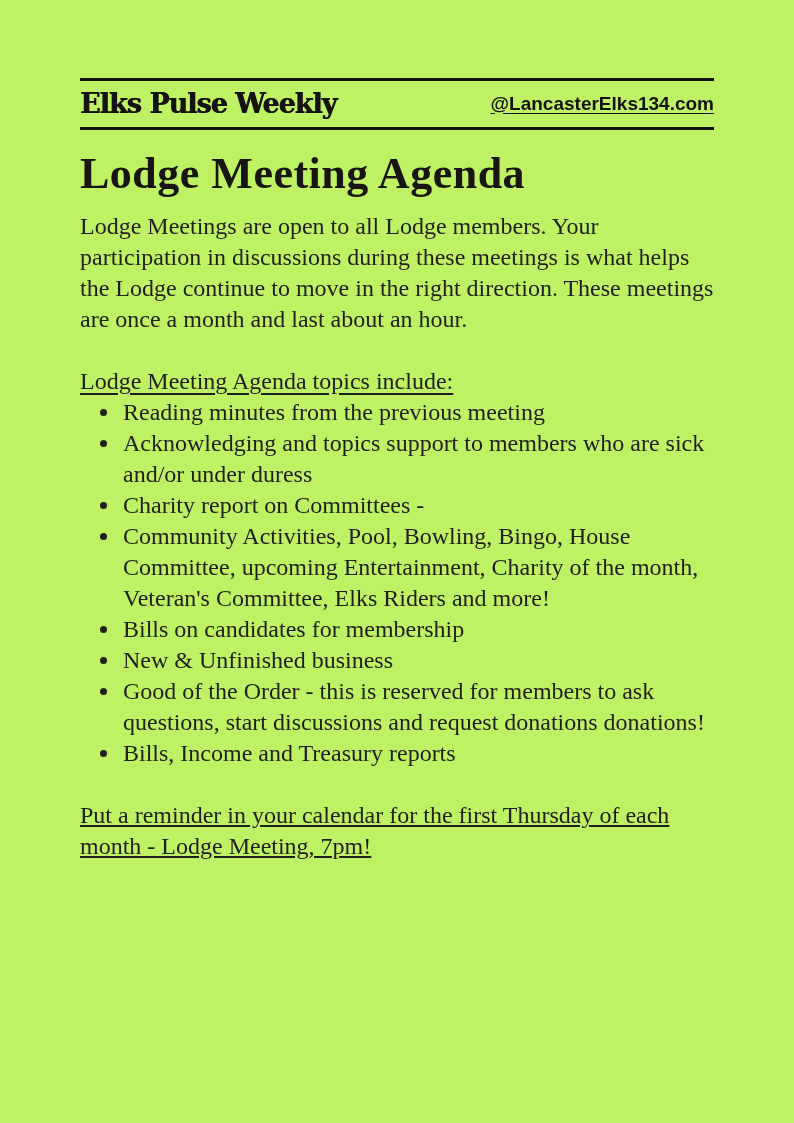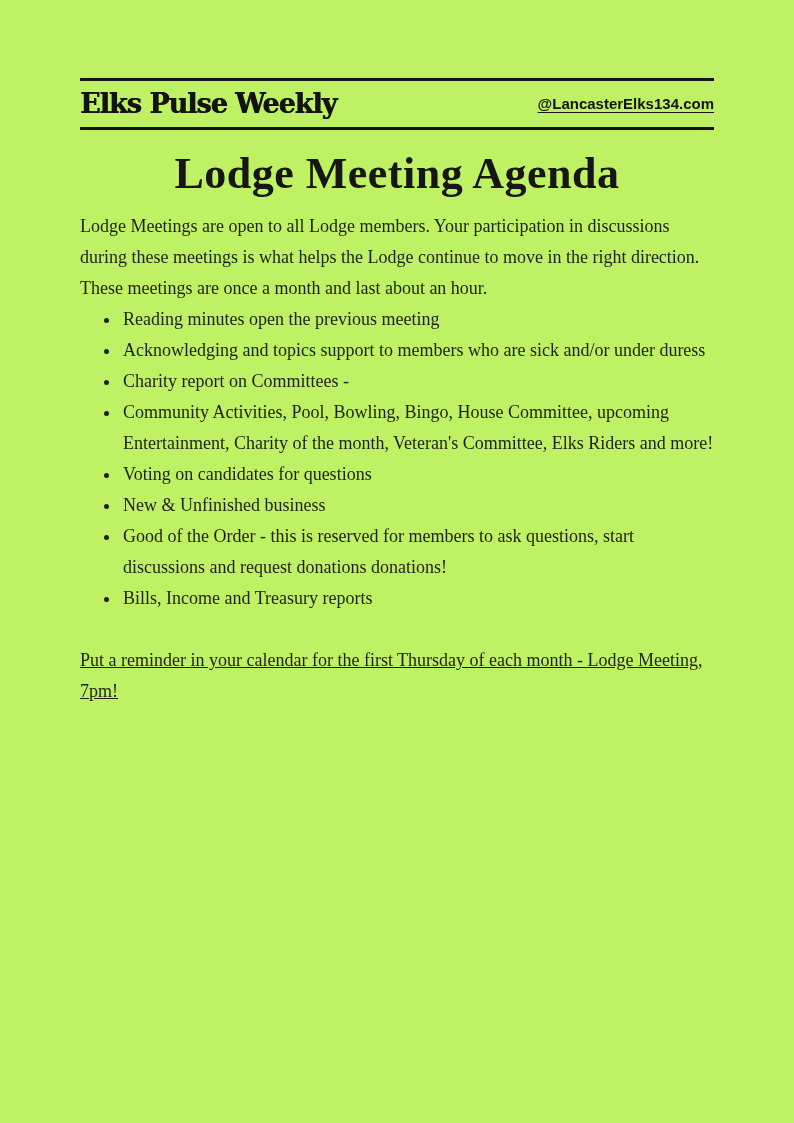--- a/index.html
+++ b/index.html
@@ -33,36 +33,35 @@
     font-family: "DejaVu Serif", serif;
     font-weight: 700;
     font-size: 27px;
     letter-spacing: -1px;
     text-shadow: 0.6px 0 0 #151311;
     color: #151311;
   }
   .handle {
     font-family: "Liberation Sans", sans-serif;
     font-weight: 700;
-    font-size: 15px;
+    font-size: 19px;
     color: #151311;
     text-decoration: underline;
     text-underline-offset: 3px;
     cursor: pointer;
   }
   .title {
     margin: 18px 0 12px 0;
-    text-align: center;
     font-size: 44px;
     font-weight: 700;
     letter-spacing: 0.5px;
     color: #181614;
   }
   .body-text {
-    font-size: 18px;
+    font-size: 24px;
     line-height: 31px;
   }
   .intro {
     margin: 0;
   }
   .topics-heading {
     margin: 31px 0 0 0;
   }
   .topics-heading .underline {
     text-decoration: underline;
@@ -98,27 +97,30 @@
 
   <div class="header-row">
     <div class="masthead">Elks Pulse Weekly</div>
     <a class="handle">@LancasterElks134.com</a>
   </div>
 
   <h1 class="title">Lodge Meeting Agenda</h1>
 
   <p class="intro body-text">Lodge Meetings are open to all Lodge members. Your participation in discussions during these meetings is what helps the Lodge continue to move in the right direction. These meetings are once a month and last about an hour.</p>
 
+  <p class="topics-heading body-text">
+    <span class="underline">Lodge Meeting Agenda topics include:</span>
+  </p>
 
   <ul class="topics body-text">
-    <li>Reading minutes open the previous meeting</li>
+    <li>Reading minutes from the previous meeting</li>
     <li>Acknowledging and topics support to members who are sick and/or under duress</li>
     <li>Charity report on Committees -</li>
     <li>Community Activities, Pool, Bowling, Bingo, House Committee, upcoming Entertainment, Charity of the month, Veteran's Committee, Elks Riders and more!</li>
-    <li>Voting on candidates for questions</li>
+    <li>Bills on candidates for membership</li>
     <li>New &amp; Unfinished business</li>
     <li>Good of the Order - this is reserved for members to ask questions, start discussions and request donations donations!</li>
     <li>Bills, Income and Treasury reports</li>
   </ul>
 
   <p class="reminder body-text">Put a reminder in your calendar for the first Thursday of each month - Lodge Meeting, 7pm!</p>
 
 
 </div>
 

